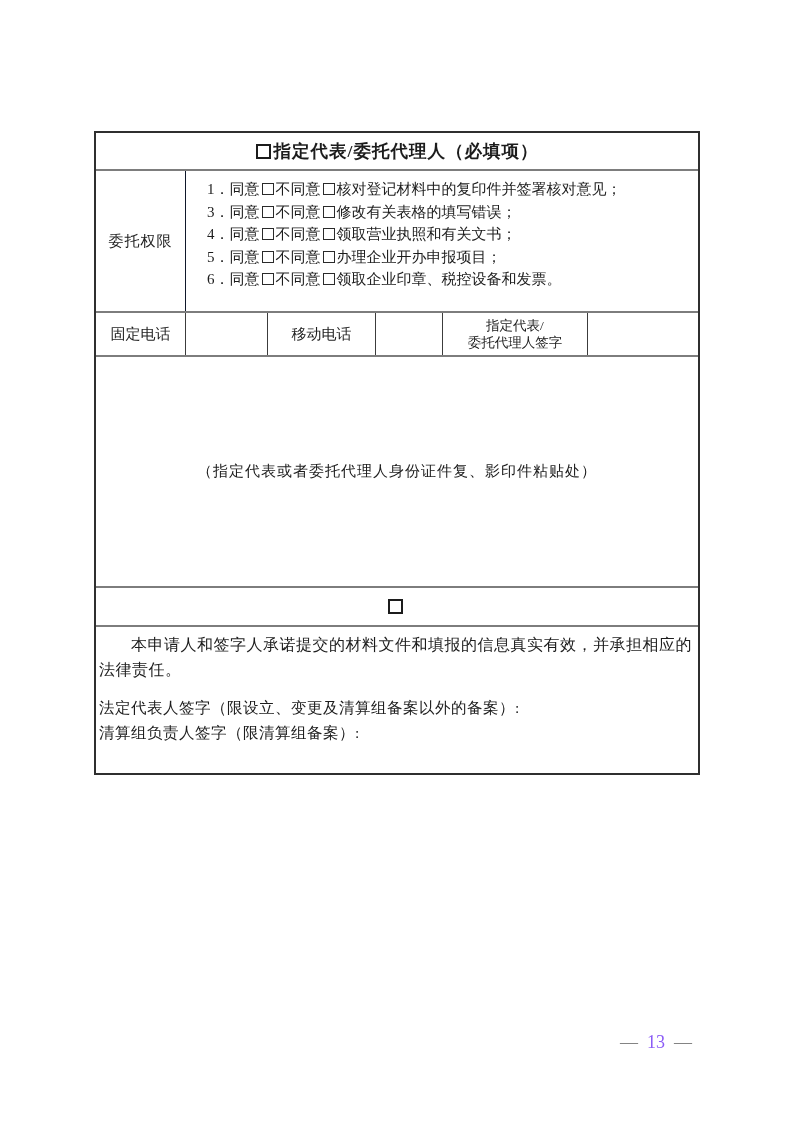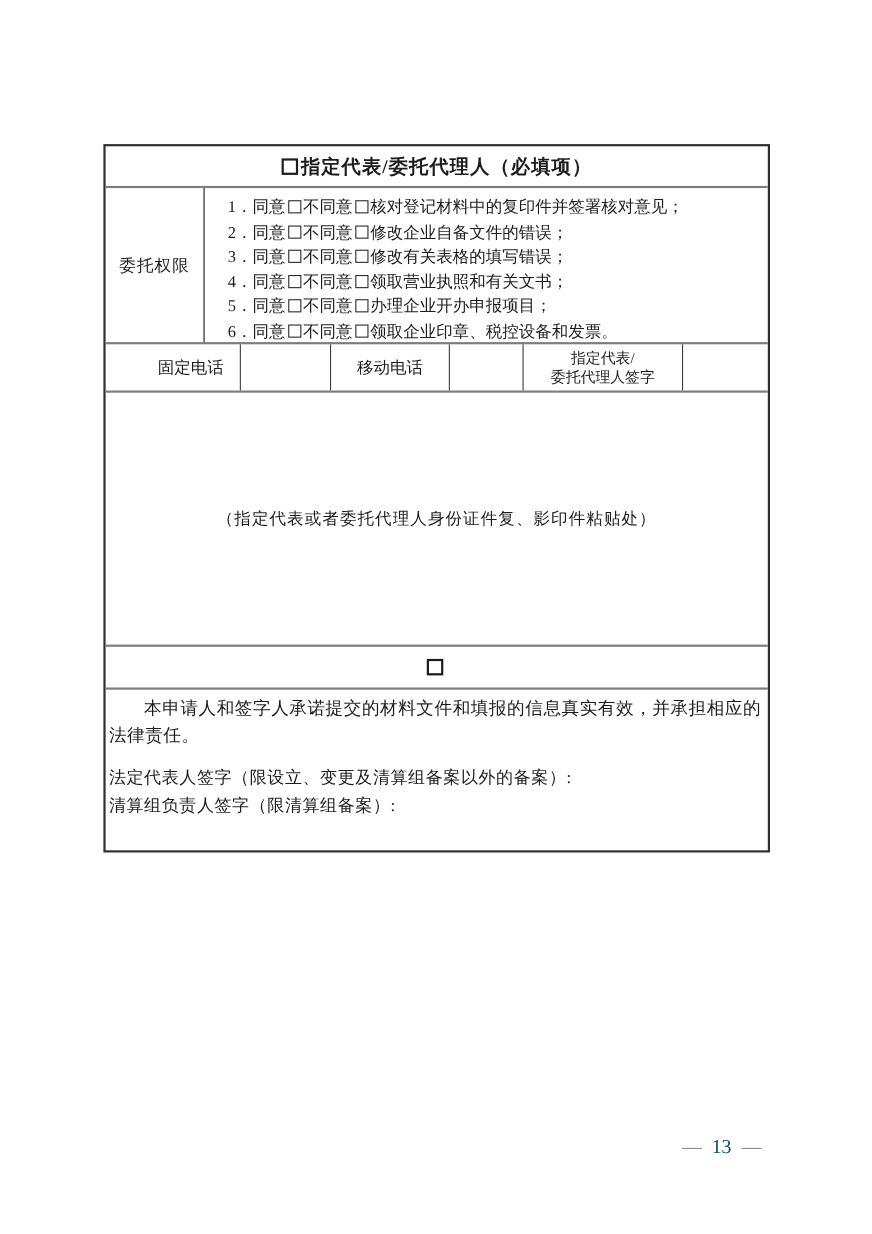--- a/index.html
+++ b/index.html
@@ -106,60 +106,57 @@
   .date-line span { display: inline-block; width: 17px; }
   .date-line .gap { width: 45px; }
 
   .page-footer {
     position: absolute;
     top: 1032px; left: 620px;
     font-size: 18px;
     display: flex; align-items: center;
   }
   .page-footer .dash { color: #7f7f7f; letter-spacing: 0; }
-  .page-footer .num { color: #0c4a6e; margin: 0 9px; text-align: right; }
+  .page-footer .num { color: #8b5cf6; margin: 0 9px; text-align: right; }
 </style>
 </head>
 <body>
 
 <div class="form-table">
 
   <div class="row title-row">
     <span class="title-checkbox"></span>
     <span>指定代表/委托代理人（必填项）</span>
   </div>
 
   <div class="row auth-row">
     <div class="auth-label-cell">委托权限</div>
     <div class="auth-list-cell">
 
       <div class="auth-item">
         <span>1．</span><span>同意</span><span class="cb"></span><span>不同意</span><span class="cb"></span><span>核对登记材料中的复印件并签署核对意见；</span>
       </div>
       <div class="auth-item">
-        <span>2．</span><span>同意</span><span class="cb"></span><span>不同意</span><span class="cb"></span><span>修改企业自备文件的错误；</span>
-      </div>
-      <div class="auth-item">
         <span>3．</span><span>同意</span><span class="cb"></span><span>不同意</span><span class="cb"></span><span>修改有关表格的填写错误；</span>
       </div>
       <div class="auth-item">
         <span>4．</span><span>同意</span><span class="cb"></span><span>不同意</span><span class="cb"></span><span>领取营业执照和有关文书；</span>
       </div>
       <div class="auth-item">
         <span>5．</span><span>同意</span><span class="cb"></span><span>不同意</span><span class="cb"></span><span>办理企业开办申报项目；</span>
       </div>
       <div class="auth-item">
         <span>6．</span><span>同意</span><span class="cb"></span><span>不同意</span><span class="cb"></span><span>领取企业印章、税控设备和发票。</span>
       </div>
 
     </div>
   </div>
 
   <div class="row phone-row">
-    <div class="pcell" style="flex:0 0 90px;margin-left:33px;">固定电话</div>
+    <div class="pcell" style="flex:0 0 90px;">固定电话</div>
     <div class="pcell" style="flex:0 0 82px;"></div>
     <div class="pcell" style="flex:0 0 108px;">移动电话</div>
     <div class="pcell" style="flex:0 0 67px;"></div>
     <div class="pcell two-line" style="flex:0 0 145px;">
       <div>
         <div>指定代表/</div>
         <div>委托代理人签字</div>
       </div>
     </div>
     <div class="pcell last" style="flex:1;"></div>

